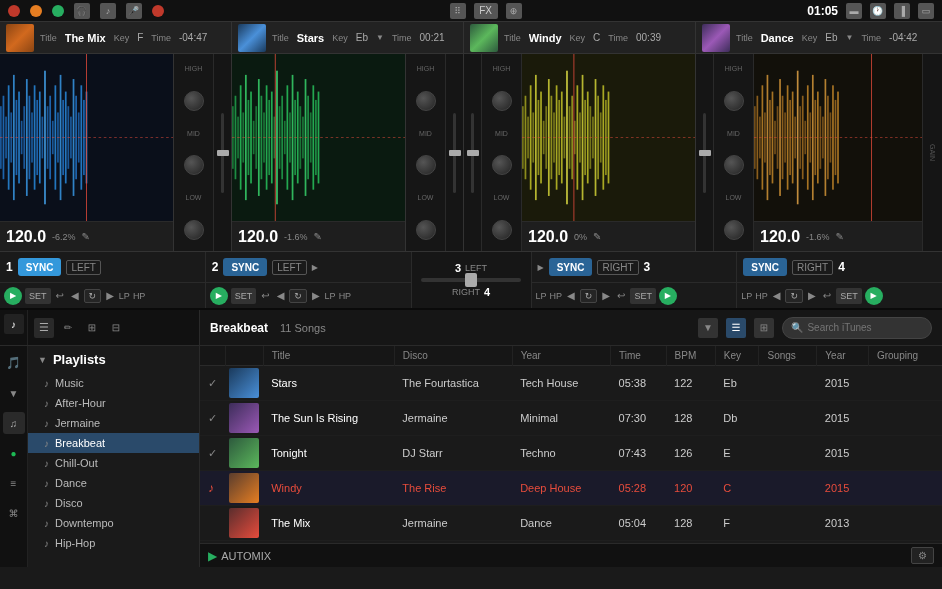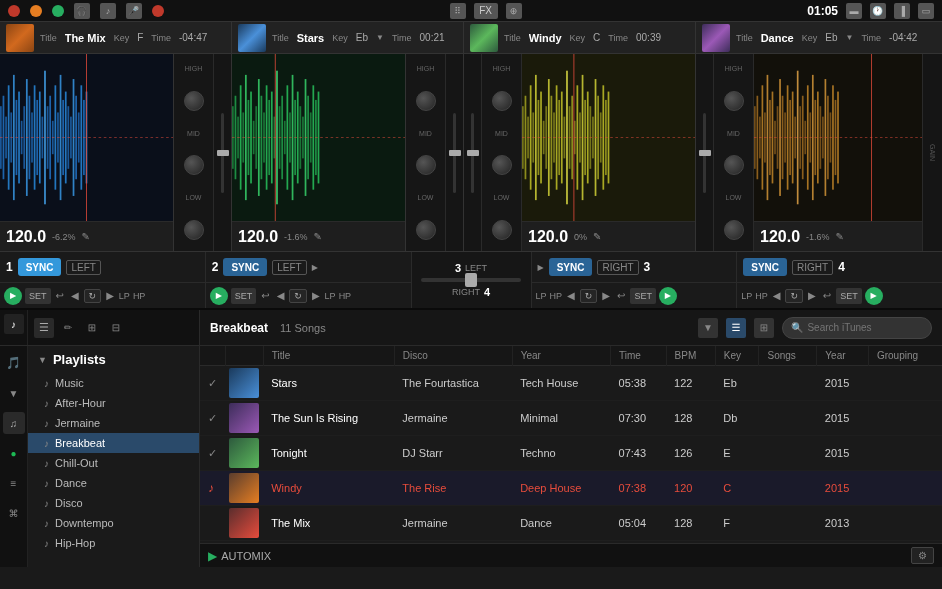--- a/index.html
+++ b/index.html
@@ -1098,21 +1098,21 @@
           </tr>
 
           <tr class="playing-row" style="background:#1a1a2a;">
             <td class="check-col"><span class="playing-icon">♪</span></td>
             <td class="thumb-col">
                 <div class="track-thumb thumb-d"></div>
               </td>
             <td><span style="color:#e74c3c;">Windy</span></td>
             <td style="color:#e74c3c;">The Rise</td>
             <td style="color:#e74c3c;">Deep House</td>
-            <td style="color:#e74c3c;">07:38</td>
+            <td style="color:#e74c3c;">05:28</td>
             <td style="color:#e74c3c;">120</td>
             <td style="color:#e74c3c;">C</td>
             <td></td>
             <td style="color:#e74c3c;">2015</td>
             <td></td>
           </tr>
 
           <tr>
             <td class="check-col"></td>
             <td class="thumb-col">

